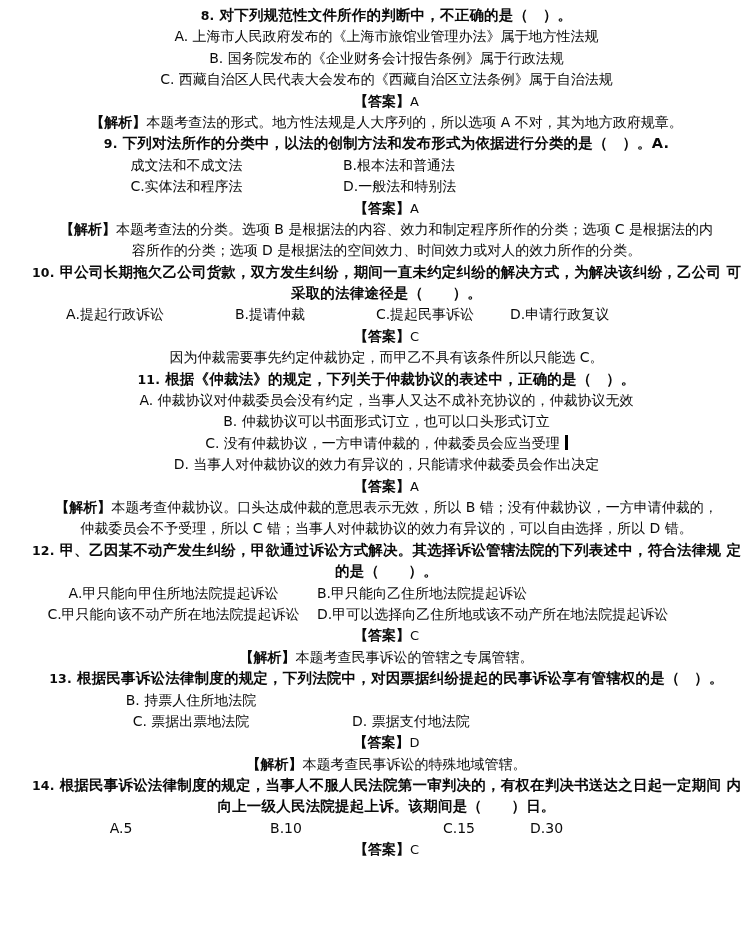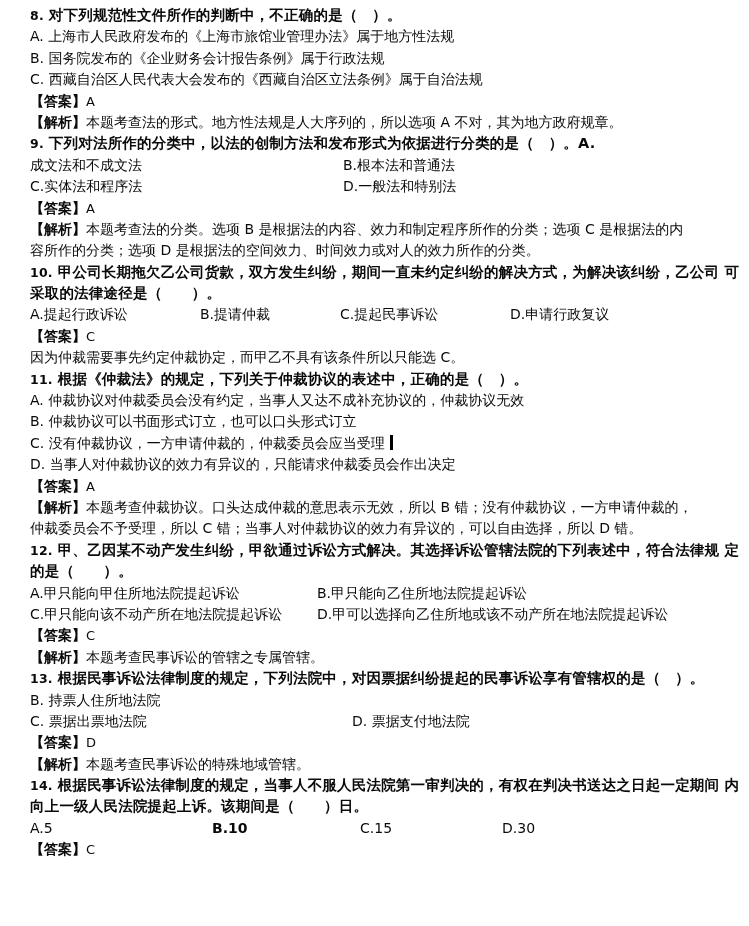--- a/index.html
+++ b/index.html
@@ -6,20 +6,21 @@
   body{
     width:749px;height:926px;
     background:#ffffff;
     color:#0a0a0a;
     font-family:"DejaVu Sans","Liberation Sans",sans-serif;
     overflow:hidden;
   }
   .page{
     padding:5px 6px 0 30px;
     width:713px;
+    text-align:center;
   }
   .line{
     font-size:14px;
     line-height:21.4px;
     height:21.4px;
     white-space:pre;
     overflow:visible;
   }
   .q-title{font-weight:bold;font-size:14.5px;letter-spacing:0.2px;}
   .q-num{font-weight:bold;font-size:12.5px;margin-right:5px;}
@@ -28,22 +29,22 @@
   
   .row{display:flex;}
   .row span{display:inline-block;white-space:pre;}
   .cols-two-348 span:nth-child(1){width:313px;}
   .cols-two-320 span:nth-child(1){width:287px;}
   .cols-two-355 span:nth-child(1){width:322px;}
   .cols-four-a span:nth-child(1){width:170px;}
   .cols-four-a span:nth-child(2){width:140px;}
   .cols-four-a span:nth-child(3){width:170px;}
   .cols-four-b span:nth-child(1){width:182px;}
-  .cols-four-b span:nth-child(2){width:148px;font-weight:bold;}
-  .cols-four-b span:nth-child(3){width:142px;}
+  .cols-four-b span:nth-child(2){width:148px;}
+  .cols-four-b span:nth-child(3){width:142px;margin-left:28px;}
   .caret{
     display:inline-block;
     width:3px;height:15px;
     background:#000;
     vertical-align:-2px;
     margin-left:5px;
   }
 </style>
 </head>
 <body>

